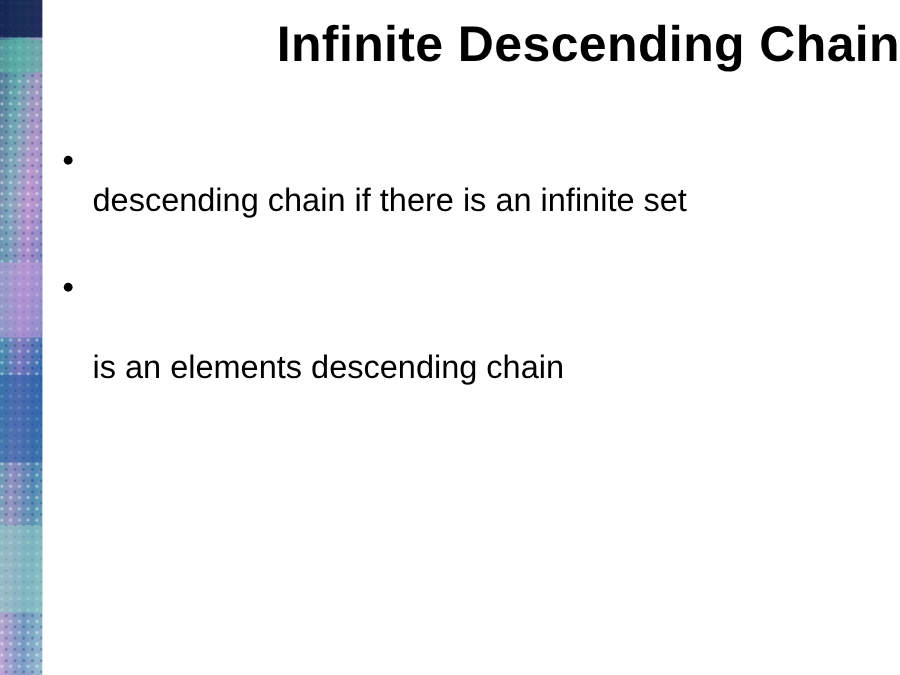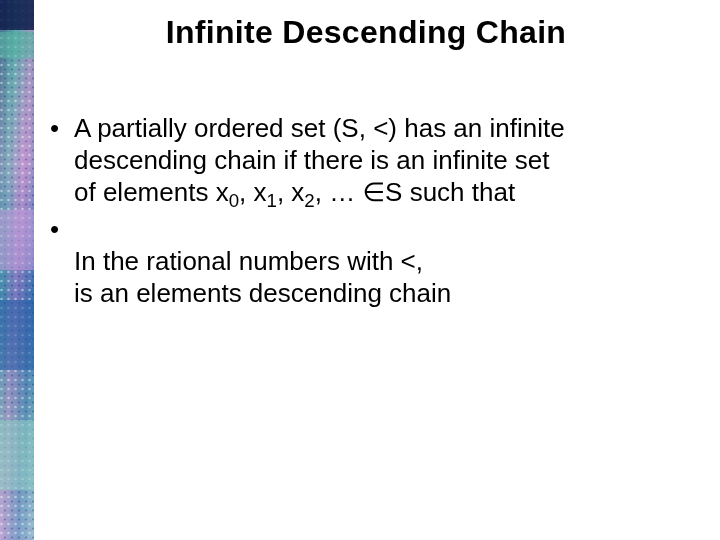--- a/index.html
+++ b/index.html
@@ -24,22 +24,22 @@
     top: 0;
     width: 34px;
     height: 540px;
   }
   .deco-strip svg { display: block; }
   .title {
     position: absolute;
     top: 14px;
     left: 12px;
     right: 0;
-    text-align: center;
-    font-size: 32px;
+    text-align: right;
+    font-size: 40px;
     font-weight: bold;
     letter-spacing: 0.3px;
   }
   .body {
     position: absolute;
     top: 112px;
     left: 48px;
     right: 36px;
   }
   ul.bullets {
@@ -107,27 +107,27 @@
       <rect x="0" y="420" width="34" height="70" fill="#8fc9c4" opacity="0.6"></rect>
     </svg>
   </div>
 
   <div class="title">Infinite Descending Chain</div>
 
   <div class="body">
     <ul class="bullets">
 
       <li>
-        <span>A partially ordered set (S, &lt;) has an infinite</span><br>
+        <br>
         <span>descending chain if there is an infinite set</span><br>
-        <span><span>of elements x</span><span class="sub">0</span><span>, x</span><span class="sub">1</span><span>, x</span><span class="sub">2</span><span>, … ∈S such that</span></span><br>
+        <br>
       </li>
 
       <li>
         <br>
-        <span>In the rational numbers with &lt;,</span><br>
+        <br>
         <span>is an elements descending chain</span>
       </li>
 
     </ul>
   </div>
 
 </div>
 
 </body></html>

